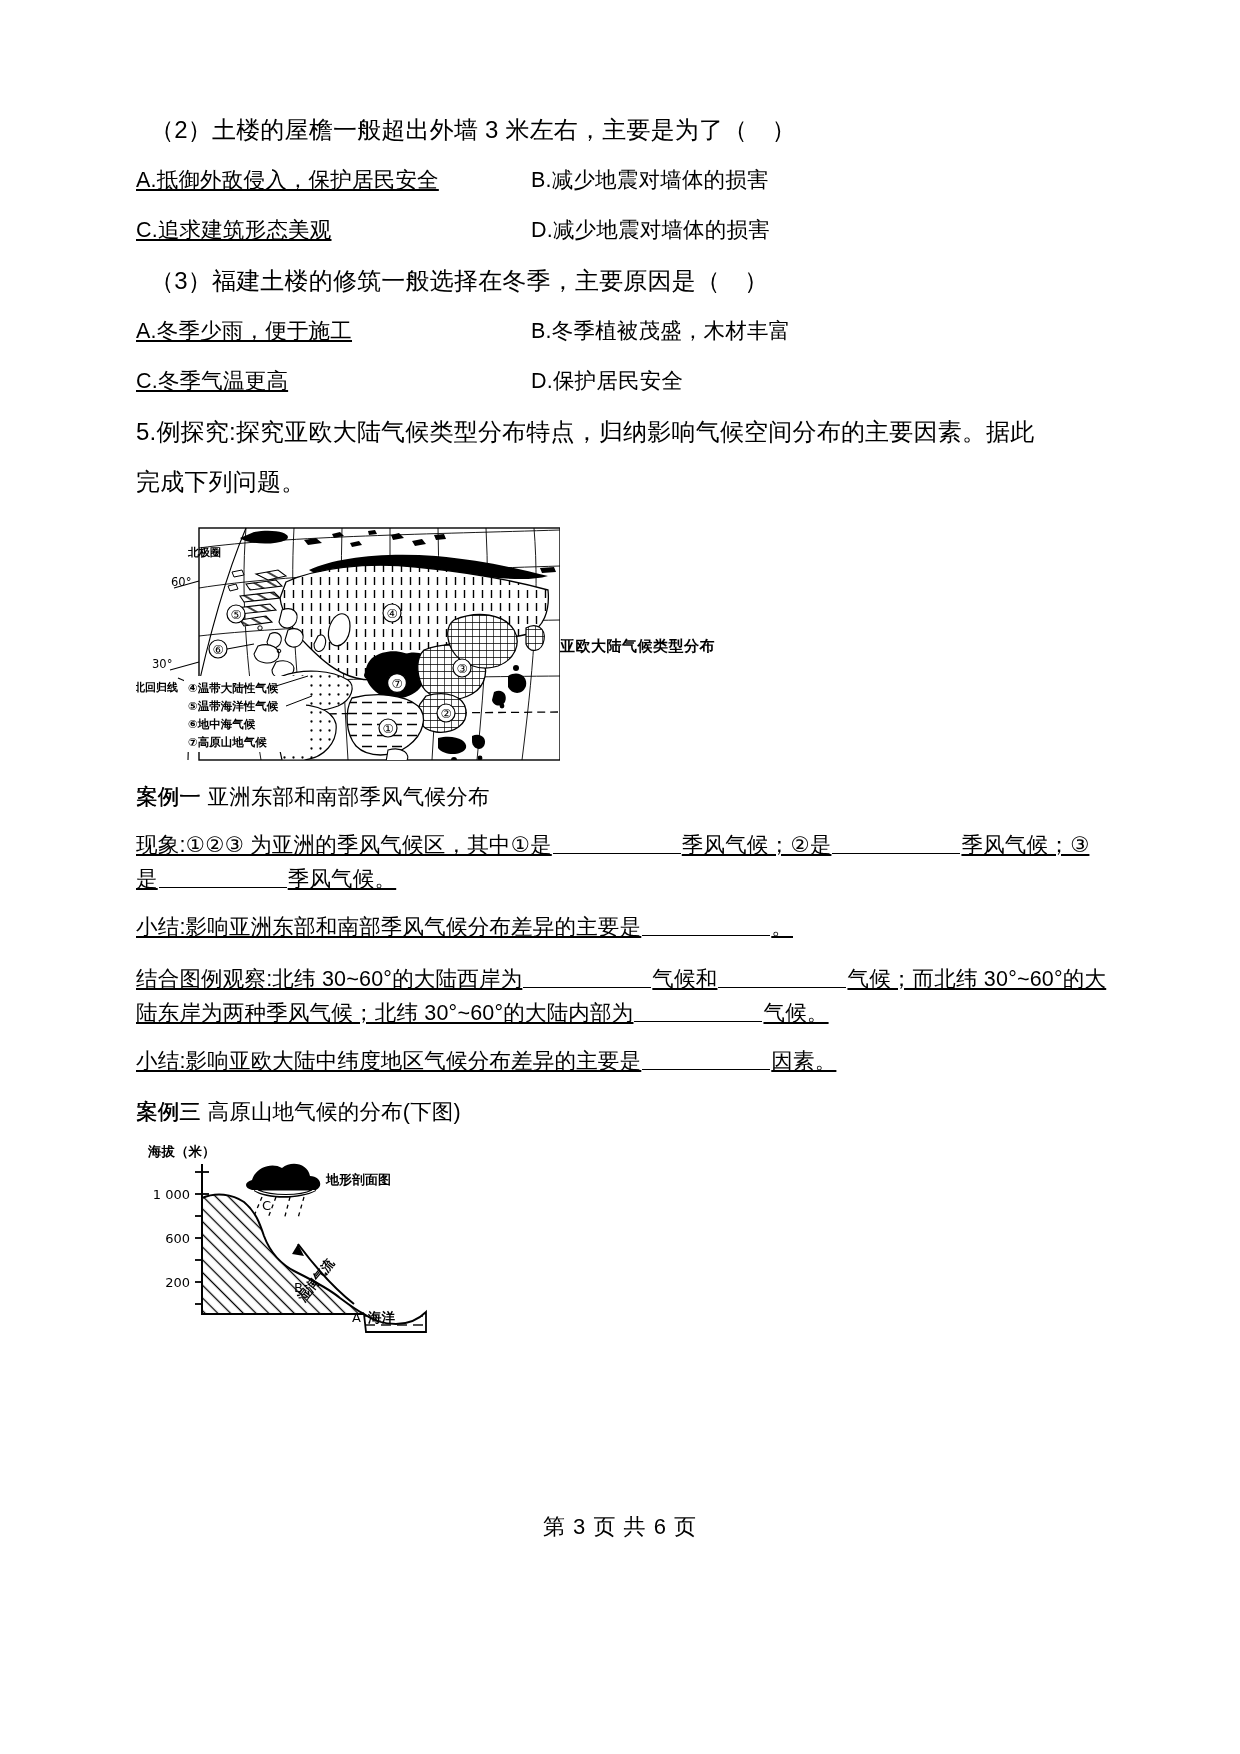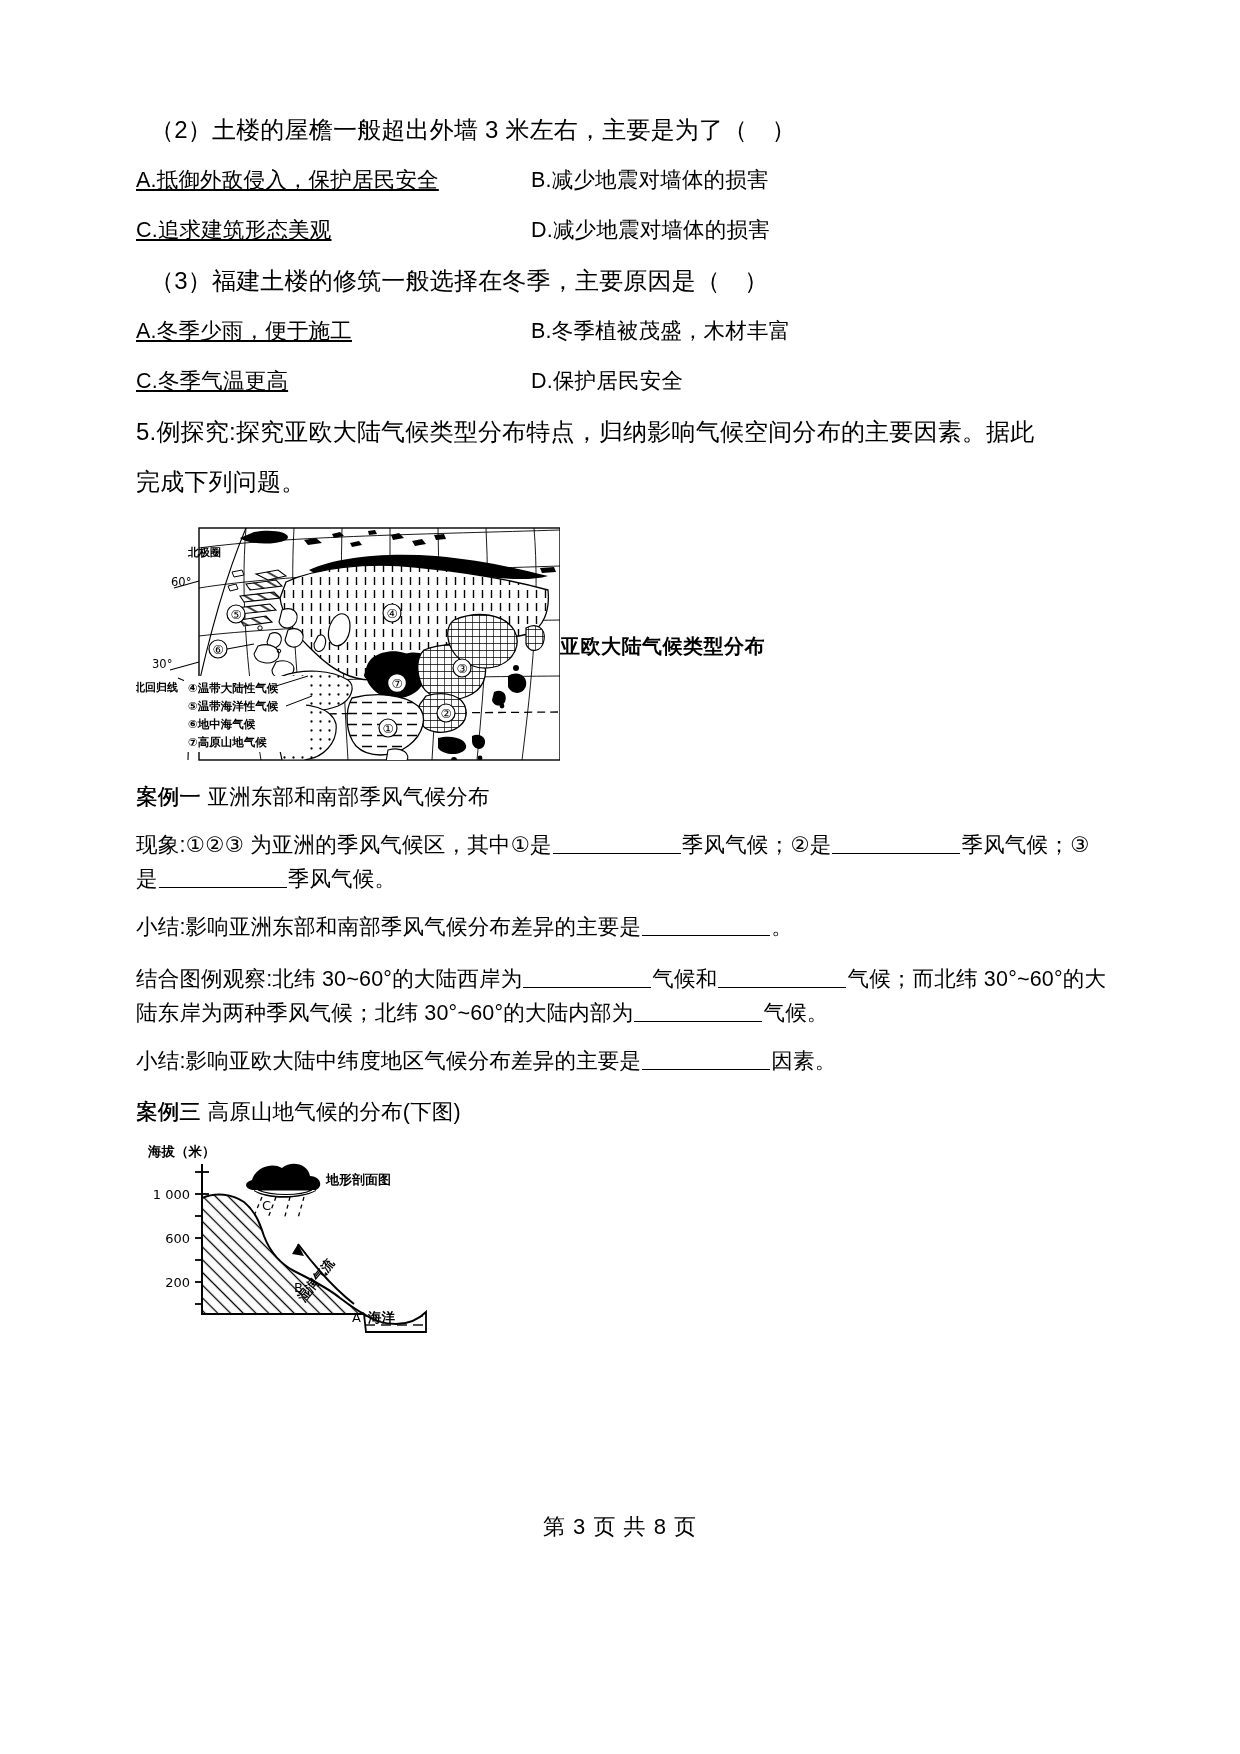--- a/index.html
+++ b/index.html
@@ -38,20 +38,21 @@
     letter-spacing:0.2px;
   }
   .opt-a { width:395px; flex:0 0 395px;text-decoration:underline; }
   .opt-b { flex:1 1 auto; }
 
   .para {
     font-size:21.5px;
     line-height:1.58;
     margin:0 0 18px 0;
     letter-spacing:0.2px;
+    text-decoration:underline;
   }
   .para-tight { margin-bottom:14px; }
 
   
   .blank {
     display:inline-block;
     border-bottom:1.6px solid #000;
     height:1.05em;
     vertical-align:-2px;
     margin:0 1px;
@@ -76,21 +77,21 @@
   
   .fig-map-wrap {
     margin:16px 0 4px 0;
     display:flex;
     flex-direction:row;
     align-items:center;
   }
   .fig-map { position:relative; width:424px; height:268px; }
   .fig-cap {
     text-align:center;
-    font-size:20px;
+    font-size:15px;
     font-weight:bold;
     font-family:Liberation Mono, monospace;
     margin-top:4px;
     letter-spacing:0.5px;
   }
 
   
   .fig-terrain-wrap { margin:14px 0 0 4px; }
 
   
@@ -402,14 +403,14 @@
       <text x="122" y="70" font-size="13">C</text>
       <text x="154" y="152" font-size="13">B</text>
       <text x="212" y="182" font-size="13">A</text>
       <text x="228" y="182" font-size="13.5" font-weight="bold">海洋</text>
     </svg>
   </div>
 
 </div>
 
 <div class="footer">
-  <span>第 3 页 共 8 页</span>
+  <span>第 3 页 共 6 页</span>
 </div>
 
 </body></html>

